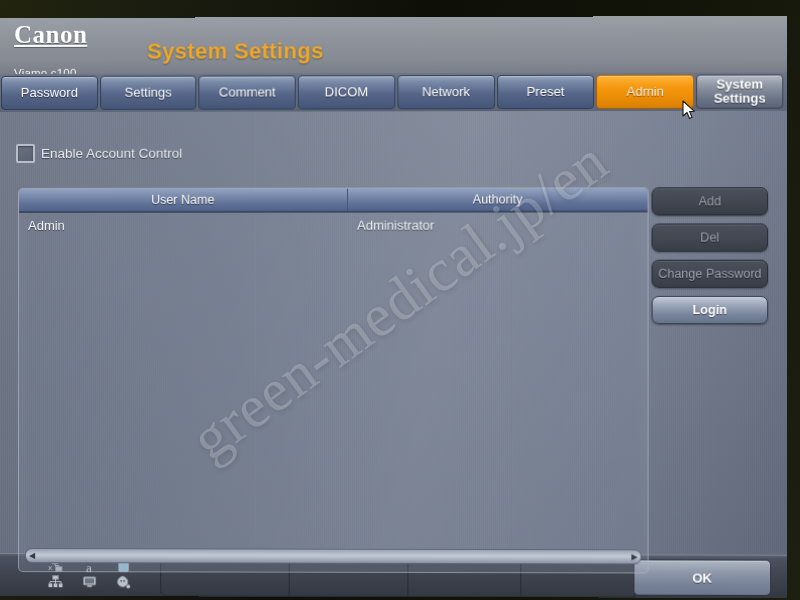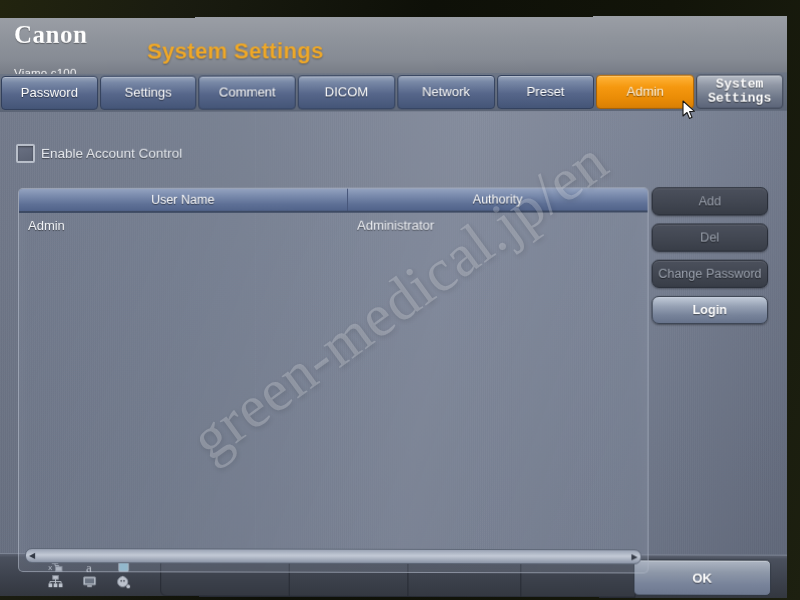--- a/index.html
+++ b/index.html
@@ -31,20 +31,21 @@
   #header {
     position: absolute; left: 0; top: 0; width: 100%; height: 56px;
     background: linear-gradient(180deg,#9a9ea5 0%, #8e939b 40%, #868b94 75%, #787d87 100%);
   }
   #logo-block { position: absolute; left: 14px; top: 4px; }
   #canon-logo {
     font-family: "Liberation Serif", serif;
     font-size: 25px; font-weight: bold; color: #ffffff;
     letter-spacing: 0.5px; line-height: 1;
     text-shadow: 0 1px 1px rgba(0,0,0,.35);
+    text-decoration: underline;
   }
   #model-name {
     font-size: 11.5px; color: #f0f0f2; margin-top: 20px;
     letter-spacing: .2px;
   }
   #header-title {
     position: absolute; left: 147px; top: 34px;
     transform: translateY(-50%);
     font-size: 22px; font-weight: bold;
     color: #f0a826;
@@ -81,21 +82,21 @@
     border-color: #a96205;
     color: #fff5e2;
   }
   .tab.twoline {
     flex: 0 0 84px;
     font-weight: bold;
     background: linear-gradient(180deg,#b6bcc6 0%, #8f96a4 30%, #6d7688 70%, #5b6478 100%);
     border-color: #3c4455;
     color: #ffffff;
   }
-  .tab-l2 { display: block; font-family: Liberation Mono, monospace; }
+  .tab-l2 { display: block; }
 
   
   #cursor {
     position: absolute; left: 682px; top: 100px;
     width: 14px; height: 20px; z-index: 40;
     pointer-events: none;
   }
 
   
   #body {

